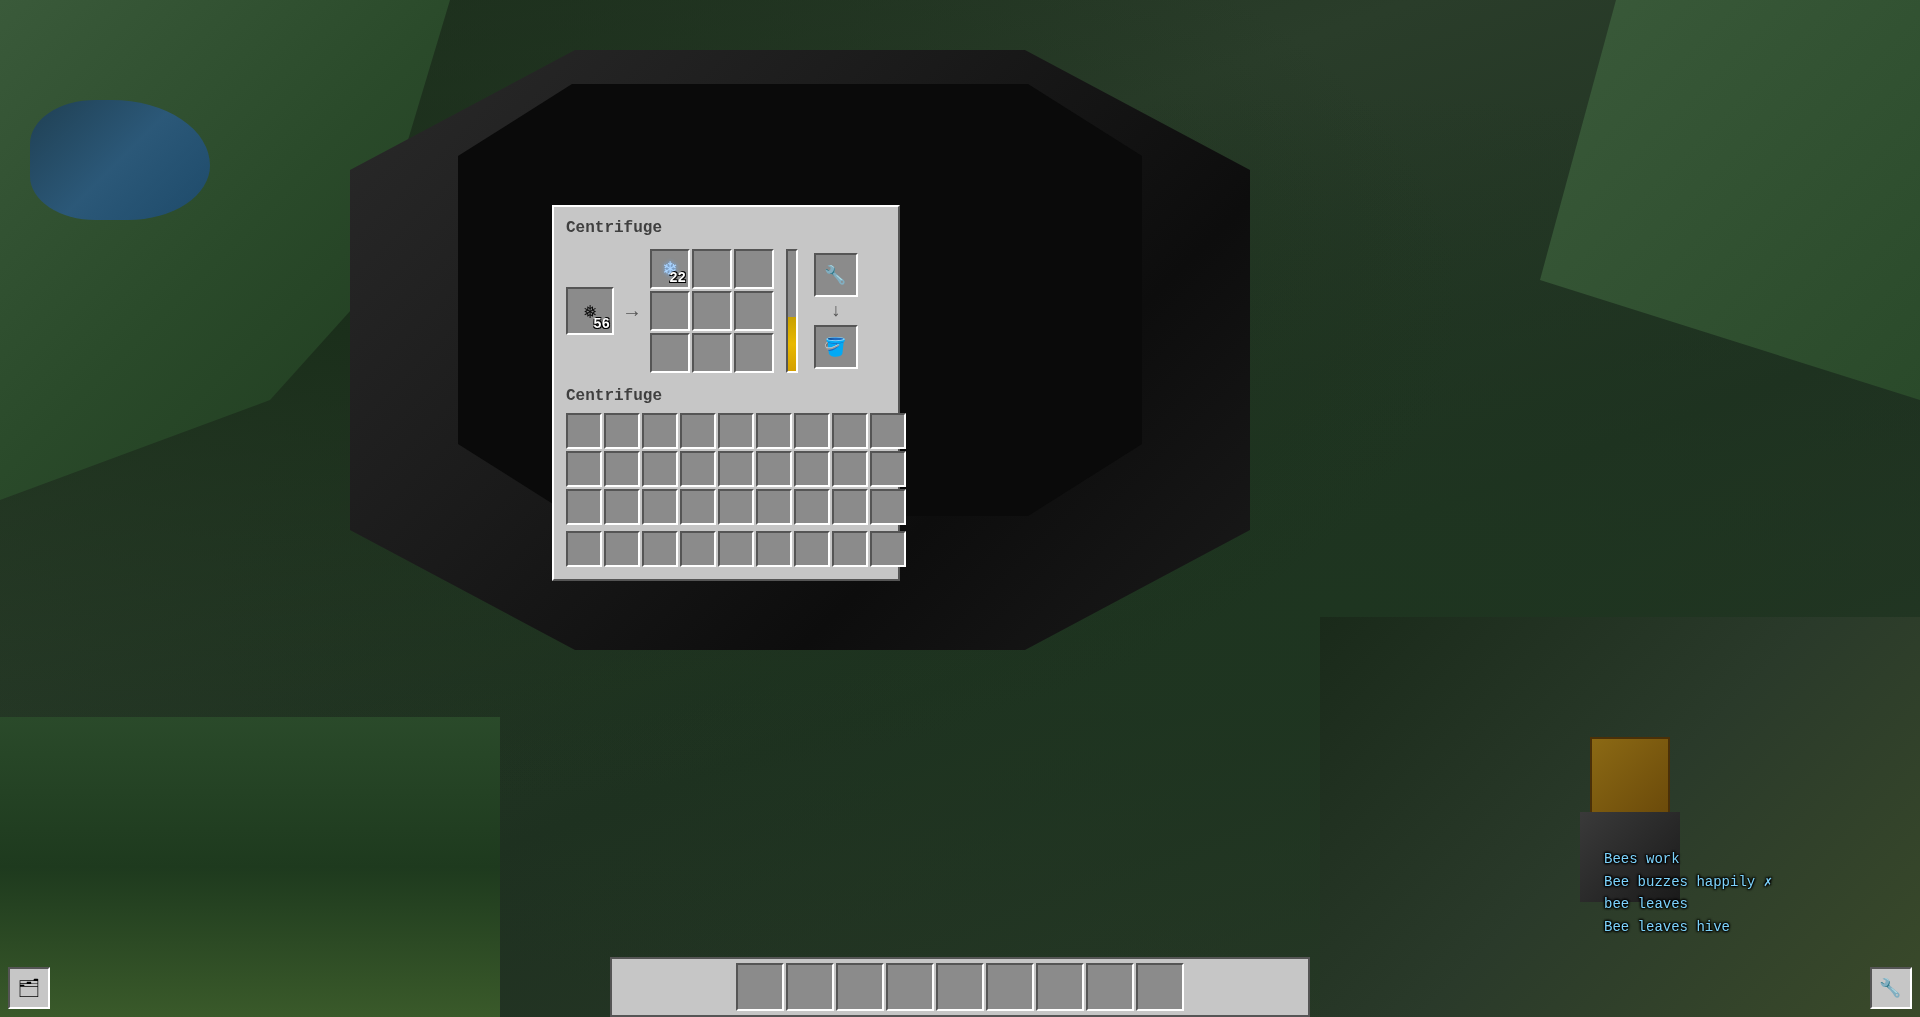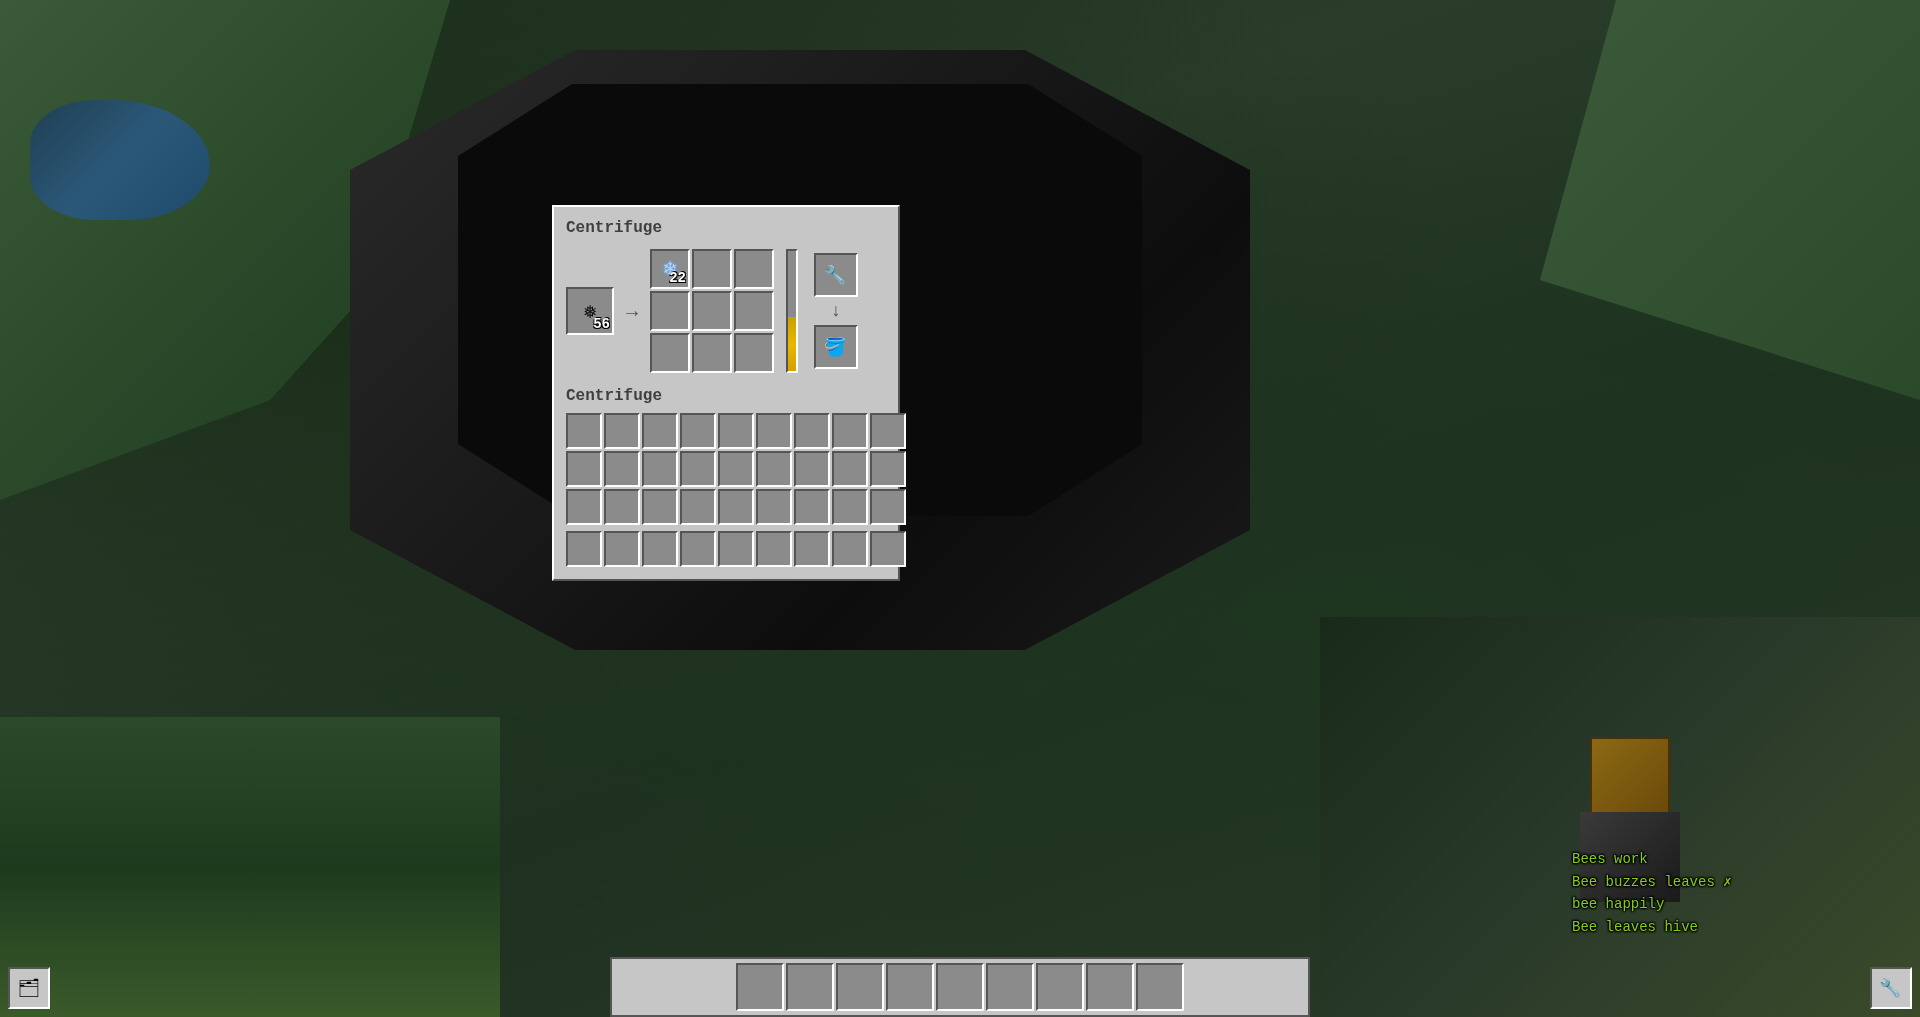--- a/index.html
+++ b/index.html
@@ -289,25 +289,26 @@
       position: absolute;
       bottom: 73px;
       right: 1px;
       width: 355px;
       padding: 6px 8px;
     }
 
     .chat-line {
       font-family: 'Courier New', monospace;
       font-size: 14px;
-      color: #84cc16;
+      color: #7dd3fc;
       text-shadow: 1px 1px 2px #000, -1px -1px 2px #000, 1px -1px 2px #000, -1px 1px 2px #000;
       line-height: 1.6;
       display: flex;
       align-items: center;
+      margin-left: 32px;
     }
 
     
     .bottom-bar {
       position: absolute;
       bottom: 0;
       left: 50%;
       transform: translateX(-50%);
       width: 700px;
       height: 60px;
@@ -466,24 +467,24 @@
       <div class="hotbar-slot"></div>
     </div>
 
 </div>
 
 <div class="chat-area">
   <div class="chat-line">
     <span>Bees work</span>
   </div>
   <div class="chat-line">
-    <span>Bee buzzes leaves ✗</span>
+    <span>Bee buzzes happily ✗</span>
   </div>
   <div class="chat-line">
-    <span>bee happily</span>
+    <span>bee leaves</span>
   </div>
   <div class="chat-line">
     <span>Bee leaves hive</span>
   </div>
 </div>
 
 <div class="bottom-bar" id="bottom-bar">
 <div class="bottom-slot"></div>
     <div class="bottom-slot"></div>
     <div class="bottom-slot"></div>

